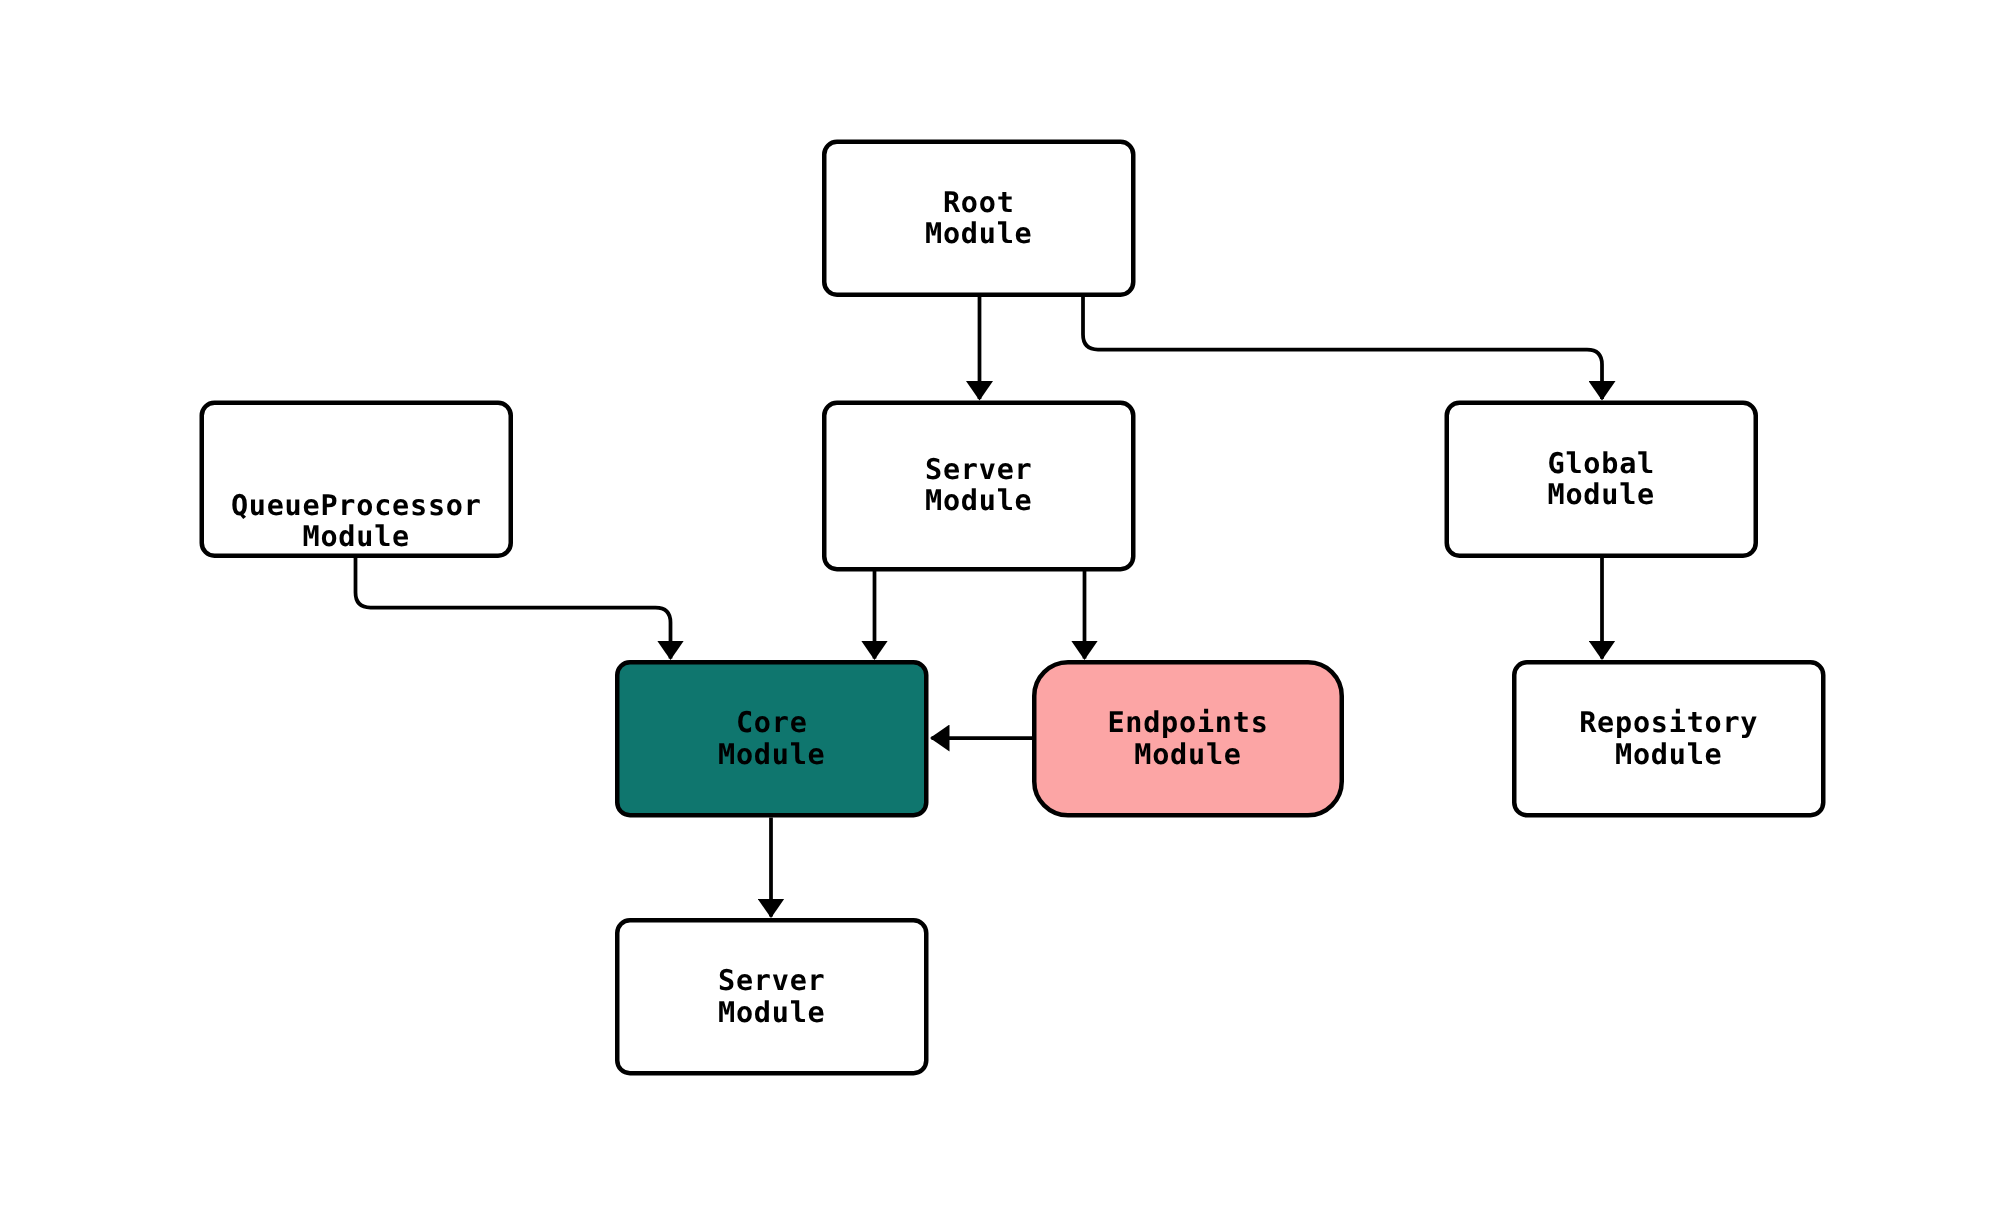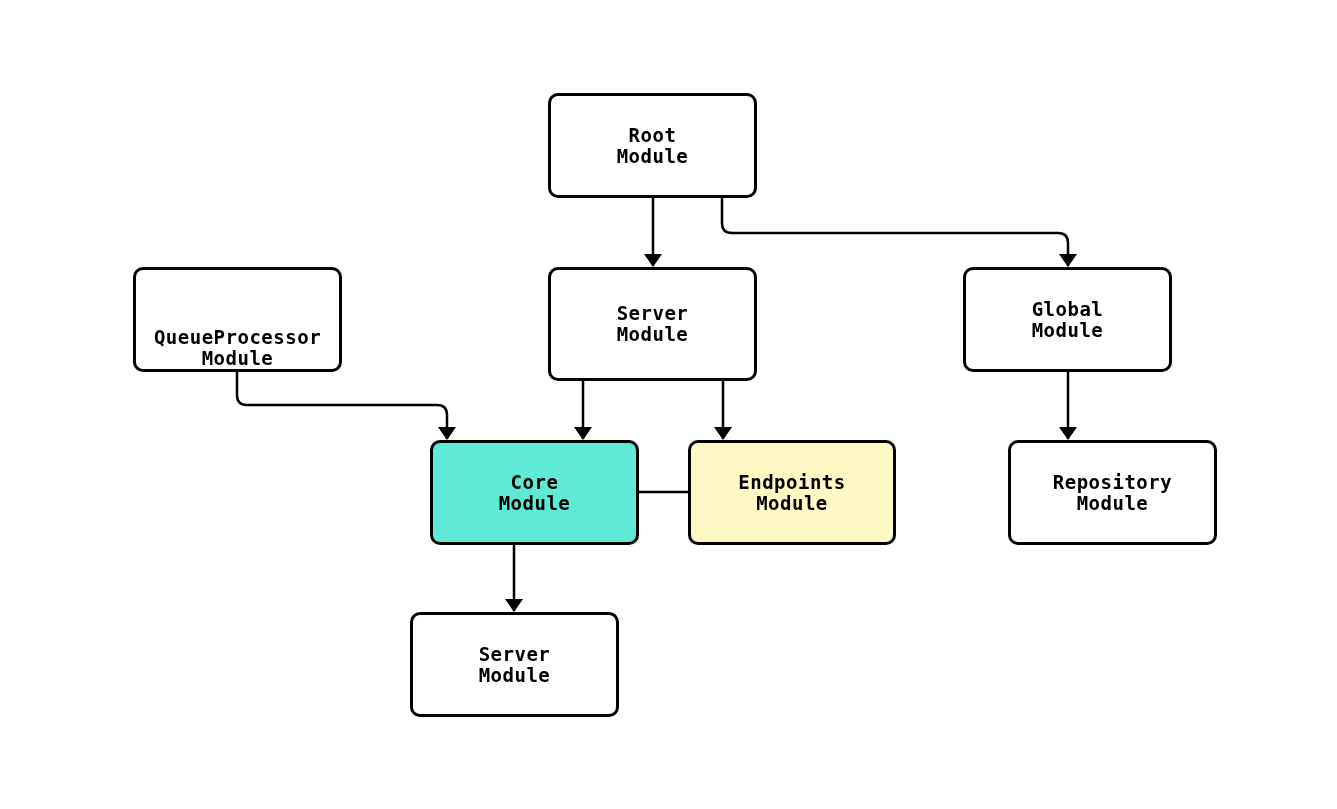--- a/index.html
+++ b/index.html
@@ -78,25 +78,25 @@
 Module</span>
   </div>
   <div class="node" style="left: 548px; top: 267px; width: 209px; height: 114px; background: rgb(255, 255, 255); border-color: rgb(0, 0, 0);">
     <span class="label">Server
 Module</span>
   </div>
   <div class="node" style="left: 963px; top: 267px; width: 209px; height: 105px; background: rgb(255, 255, 255); border-color: rgb(0, 0, 0);">
     <span class="label">Global
 Module</span>
   </div>
-  <div class="node" style="left: 410px; top: 440px; width: 209px; height: 105px; background: #5eead4; border-color: rgb(0, 0, 0); margin-left: 20px;">
+  <div class="node" style="left: 410px; top: 440px; width: 209px; height: 105px; background: #0f766e; border-color: rgb(0, 0, 0);">
     <span class="label">Core
 Module</span>
   </div>
-  <div class="node" style="left: 688px; top: 440px; width: 208px; height: 105px; background: #fef9c3; border-color: rgb(0, 0, 0);">
+  <div class="node" style="left: 688px; top: 440px; width: 208px; height: 105px; background: #fca5a5; border-color: rgb(0, 0, 0); border-radius: 24px;">
     <span class="label">Endpoints
 Module</span>
   </div>
   <div class="node" style="left: 963px; top: 440px; width: 209px; height: 105px; background: rgb(255, 255, 255); border-color: rgb(0, 0, 0); margin-left: 45px;">
     <span class="label">Repository
 Module</span>
   </div>
   <div class="node" style="left: 410px; top: 612px; width: 209px; height: 105px; background: rgb(255, 255, 255); border-color: rgb(0, 0, 0);">
     <span class="label">Server
 Module</span>

